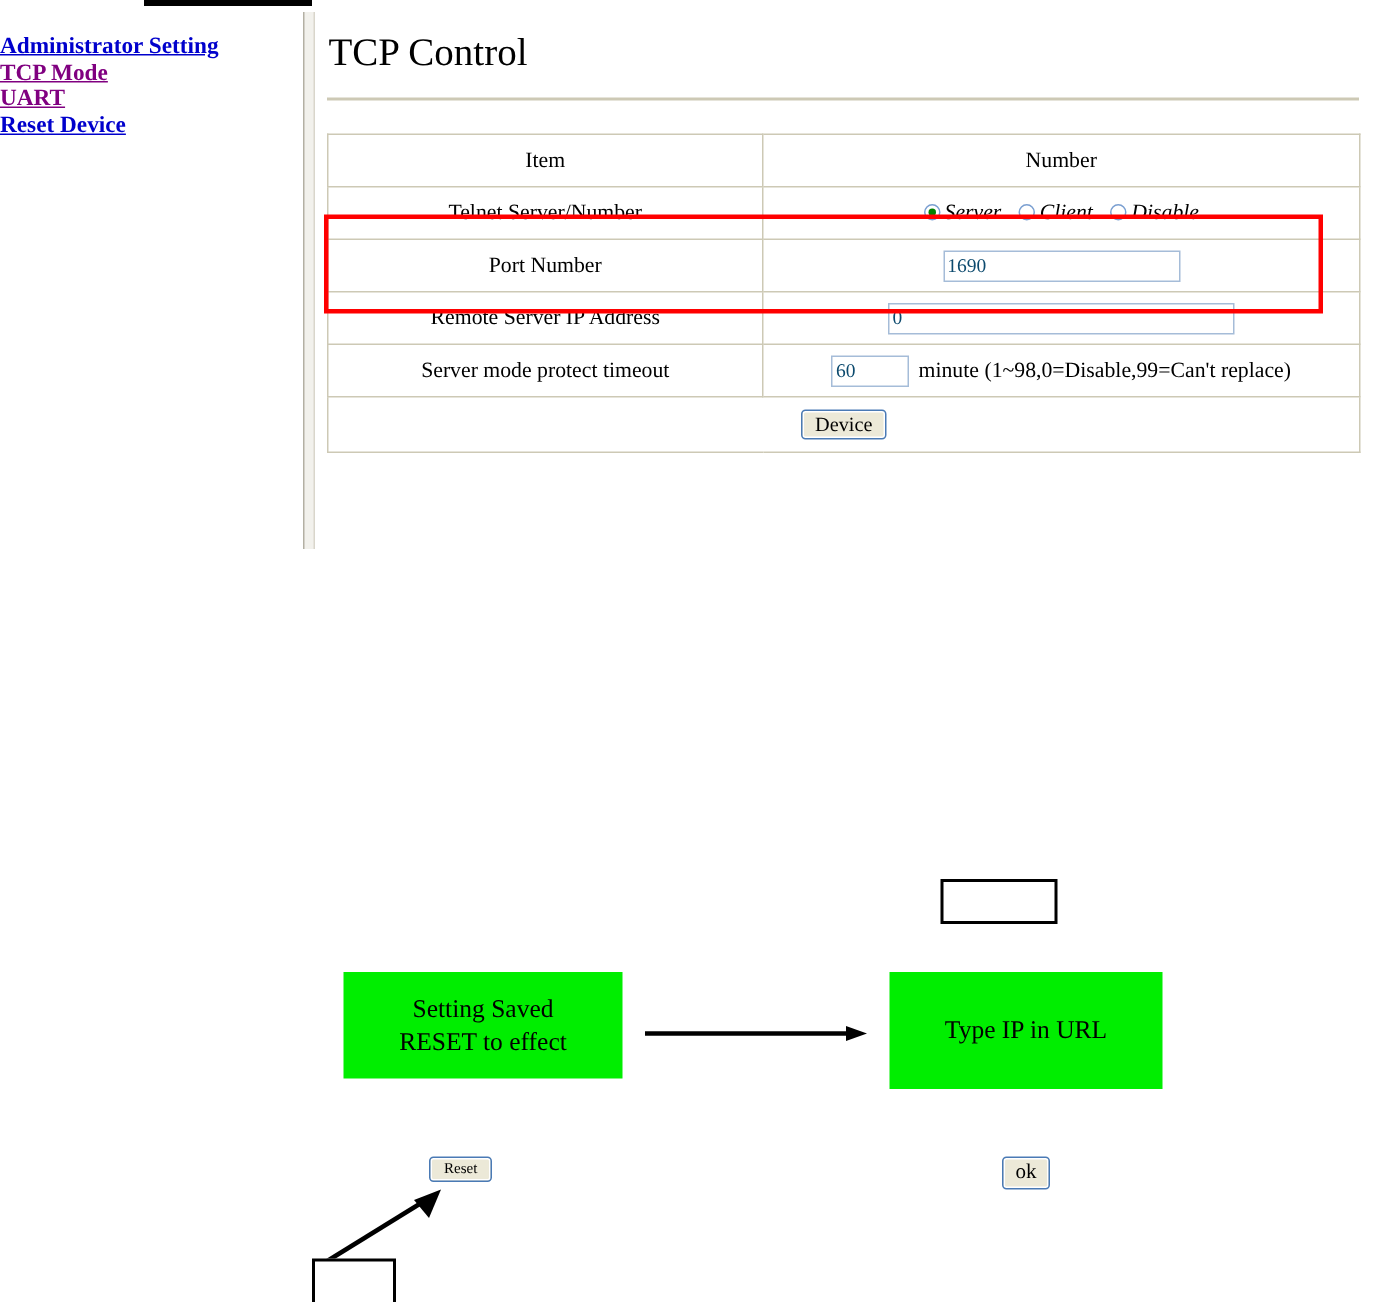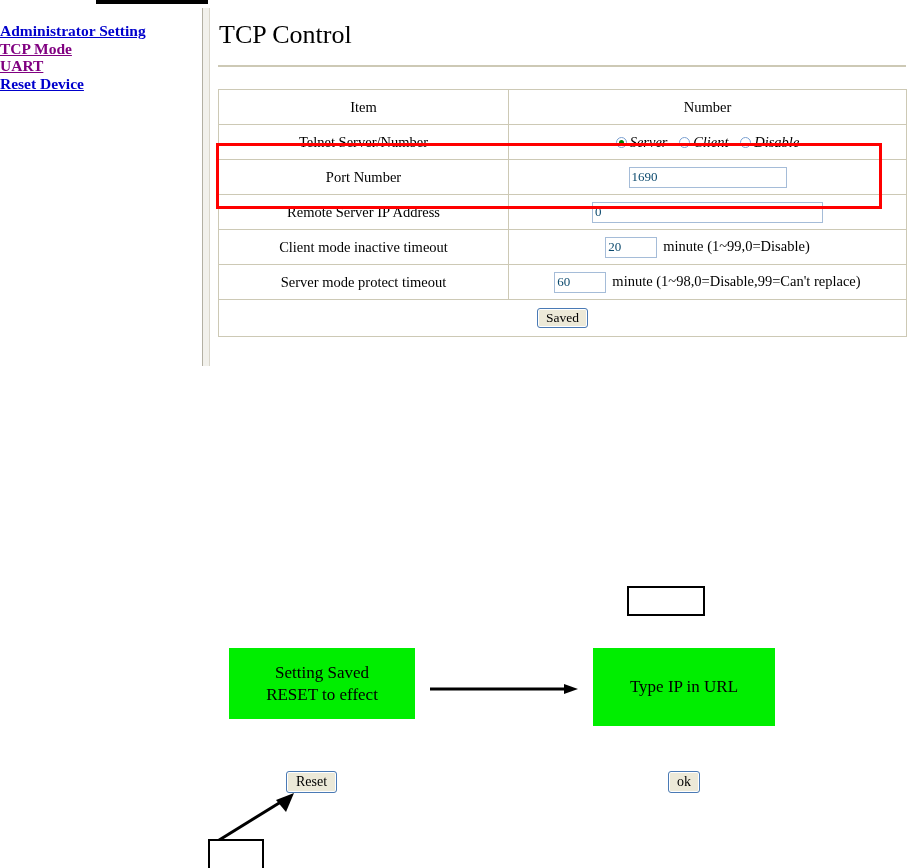--- a/index.html
+++ b/index.html
@@ -231,21 +231,21 @@
     left: 208px;
     top: 790px;
     width: 90px;
     height: 56px;
   }
 
   .btn-reset {
     position: absolute;
     left: 286px;
     top: 771px;
-    font-size: 14px;
+    font-size: 10px;
     padding: 2px 9px;
   }
   .btn-ok {
     position: absolute;
     left: 668px;
     top: 771px;
     font-size: 14px;
     padding: 2px 8px;
   }
 </style>
@@ -303,37 +303,31 @@
         </td>
       </tr>
 
       <tr>
         <td>Remote Server IP Address</td>
         <td class="cell-left">
           <input class="txt ip-input" type="text" value="0" style="">
         </td>
       </tr>
 
-      <tr>
-        <td>Client mode inactive timeout</td>
-        <td class="cell-inline">
-          <input class="txt small-input" type="text" value="20" style=""><span class="hint">minute (1~99,0=Disable)</span>
-        </td>
-      </tr>
 
       <tr>
         <td>Server mode protect timeout</td>
         <td class="cell-inline">
           <input class="txt small-input" type="text" value="60" style=""><span class="hint">minute (1~98,0=Disable,99=Can't replace)</span>
         </td>
       </tr>
 
       <tr class="update-row">
         <td colspan="2">
-          <button class="btn-classic">Saved</button>
+          <button class="btn-classic">Device</button>
         </td>
       </tr>
     </tbody>
   </table>
 </div>
 
 <div class="red-box"></div>
 
 <div class="anno-box-empty anno-box-top"></div>
 

